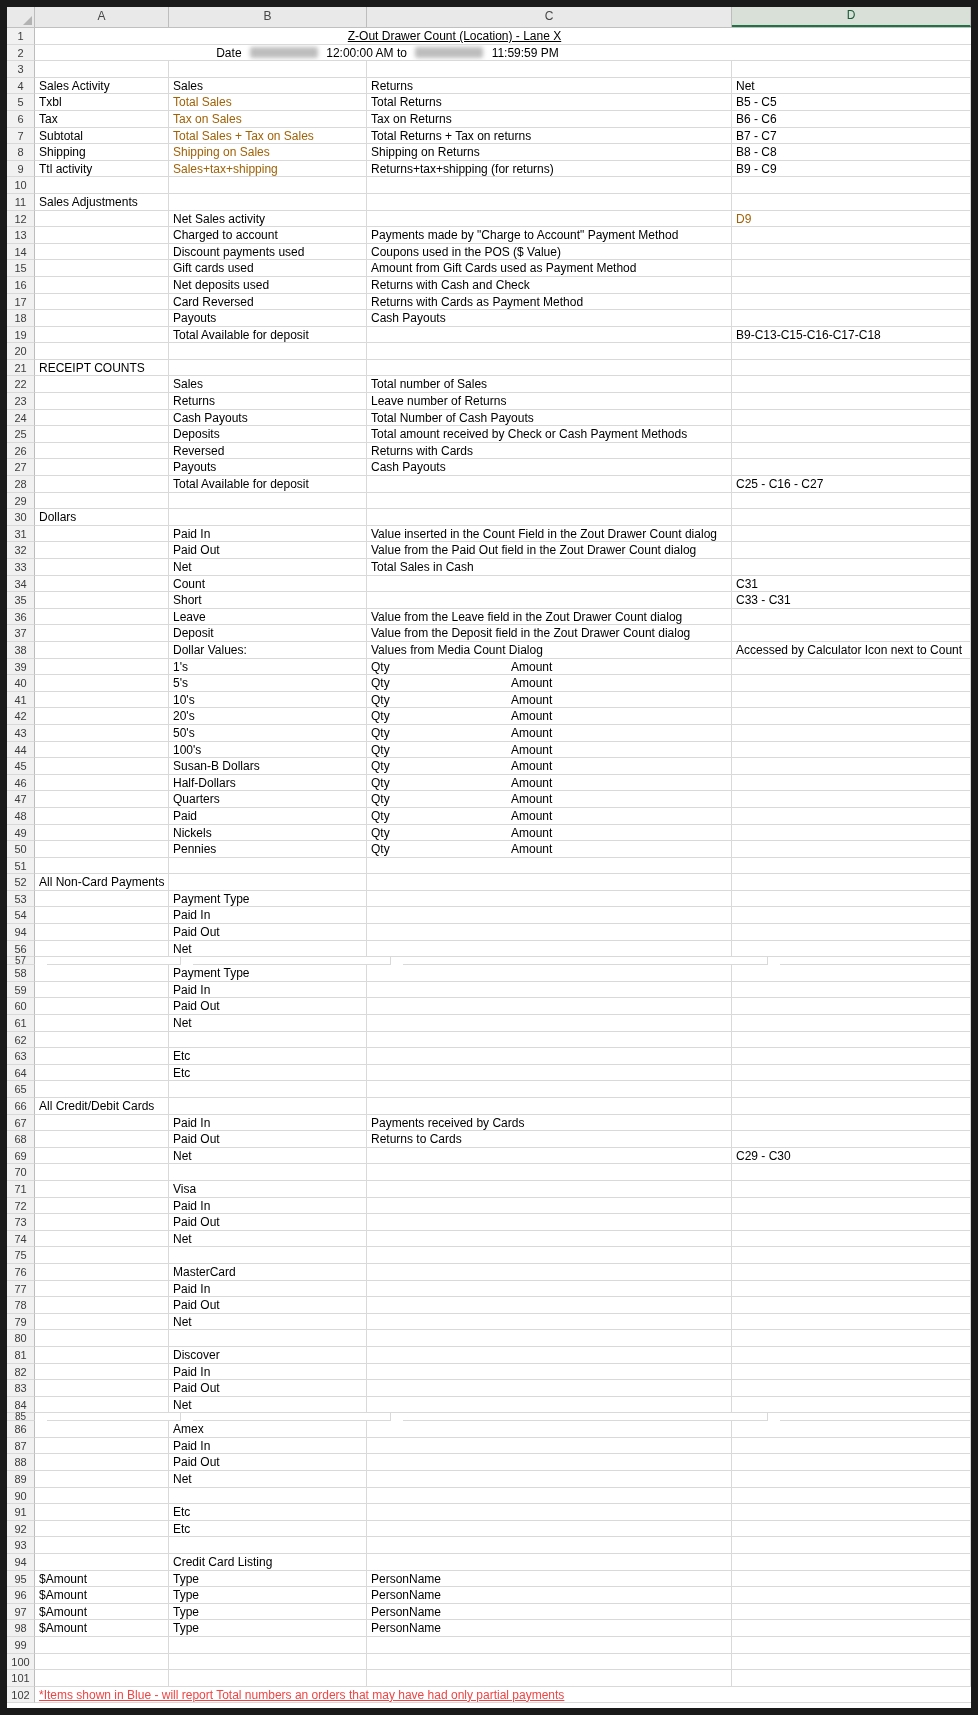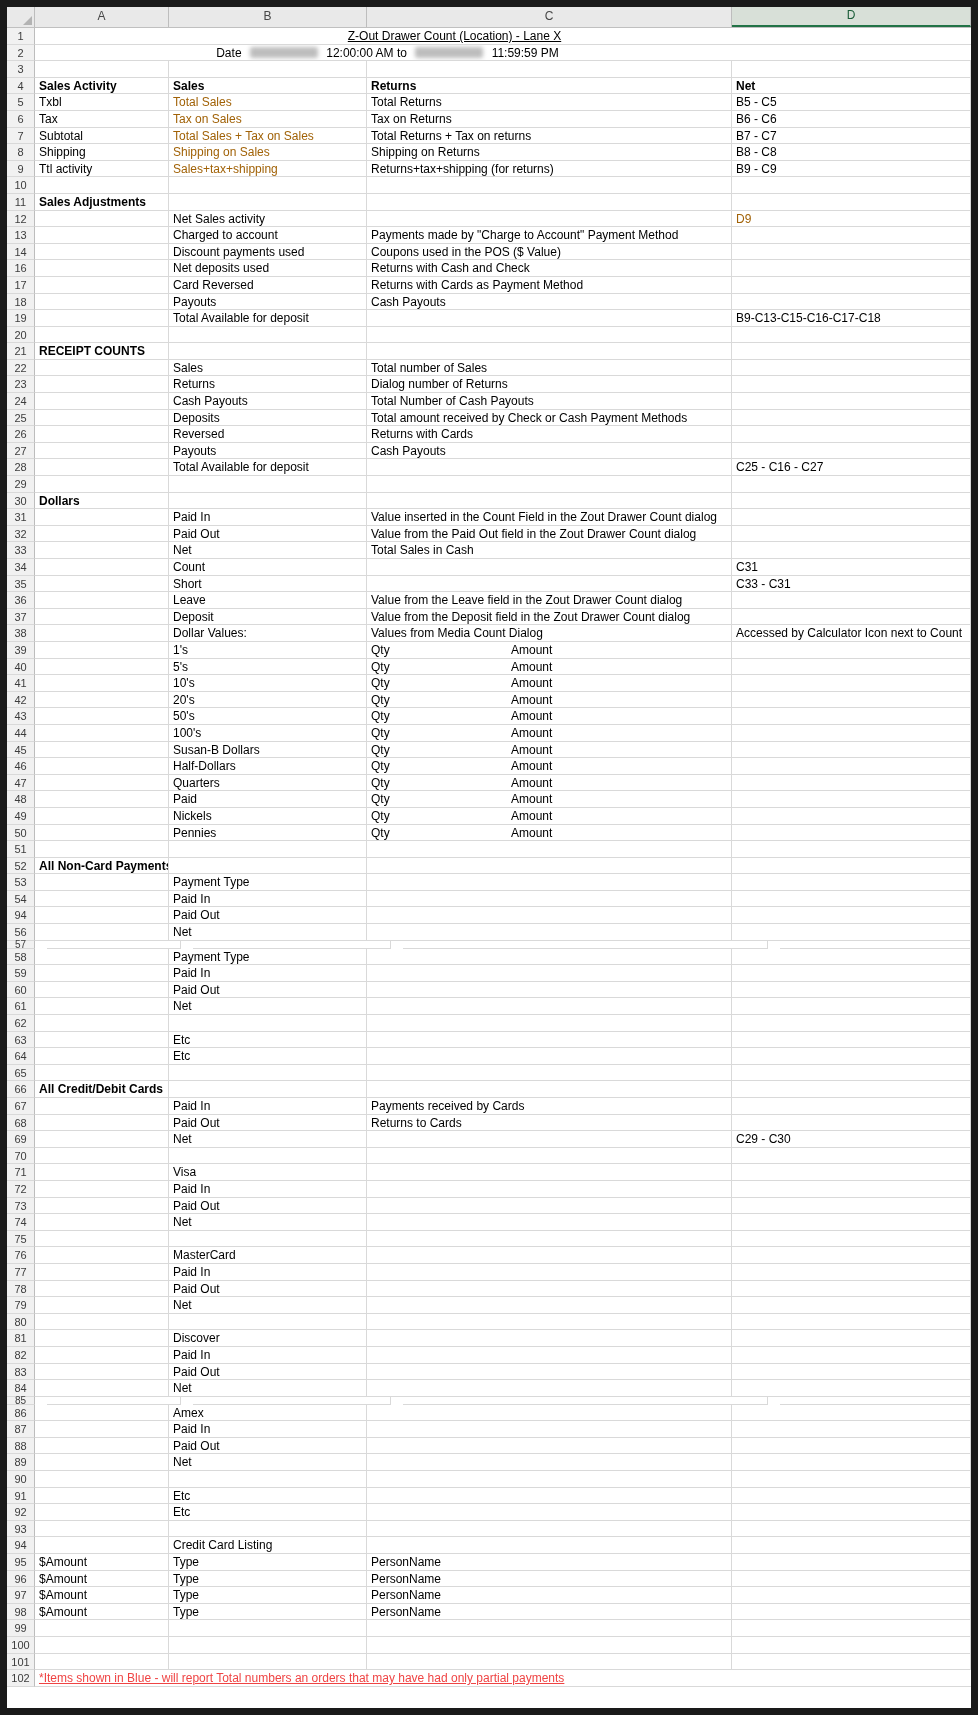--- a/index.html
+++ b/index.html
@@ -17,21 +17,21 @@
   .col-c{width:365px;flex:0 0 365px;}
   .col-d{flex:1 1 auto;}
   
   .gridbody{flex:1 1 auto;overflow:hidden;}
   .row{display:flex;height:16.6px;}
   .row.half{height:8px;gap:12px;}
   .gutter{box-sizing:border-box;width:28px;flex:0 0 28px;background:#f1f1f1;border-right:1px solid #bdbdbd;border-bottom:1px solid #d9d9d9;font-size:11px;color:#3c3c3c;text-align:center;line-height:16px;overflow:visible;}
   .half .gutter{line-height:8px;font-size:10px;}
   .cell{box-sizing:border-box;border-right:1px solid #d9d9d9;border-bottom:1px solid #d9d9d9;font-size:12px;color:#000;line-height:16px;padding-left:4px;white-space:nowrap;overflow:hidden;}
   .cell.span{flex:1 1 auto;border-right:none;}
-  .bold{font-weight:bold;}
+  .bold{font-weight:normal;}
   .blue{color:#a16207;}
   .inner-center{text-align:center;}
   .title-inner{margin-left:134px;width:563px;text-decoration:underline;}
   .date-inner{margin-left:0;width:697px;}
   .redact{display:inline-block;width:68px;height:11px;background:#bdbdbd;border-radius:2px;filter:blur(2px);vertical-align:middle;margin:0 5px;transform:translateY(-1px);}
   .qty-label{display:inline-block;width:140px;}
   .footnote{color:#ef4444;text-decoration:underline;}
 </style>
 </head>
 <body>
@@ -136,20 +136,27 @@
           <div class="cell col-d"></div>
         </div>
         <div class="row">
           <div class="gutter">14</div>
           <div class="cell col-a"></div>
           <div class="cell col-b">Discount payments used</div>
           <div class="cell col-c">Coupons used in the POS ($ Value)</div>
           <div class="cell col-d"></div>
         </div>
         <div class="row">
+          <div class="gutter">15</div>
+          <div class="cell col-a"></div>
+          <div class="cell col-b">Gift cards used</div>
+          <div class="cell col-c">Amount from Gift Cards used as Payment Method</div>
+          <div class="cell col-d"></div>
+        </div>
+        <div class="row">
           <div class="gutter">16</div>
           <div class="cell col-a"></div>
           <div class="cell col-b">Net deposits used</div>
           <div class="cell col-c">Returns with Cash and Check</div>
           <div class="cell col-d"></div>
         </div>
         <div class="row">
           <div class="gutter">17</div>
           <div class="cell col-a"></div>
           <div class="cell col-b">Card Reversed</div>
@@ -188,21 +195,21 @@
           <div class="gutter">22</div>
           <div class="cell col-a"></div>
           <div class="cell col-b">Sales</div>
           <div class="cell col-c">Total number of Sales</div>
           <div class="cell col-d"></div>
         </div>
         <div class="row">
           <div class="gutter">23</div>
           <div class="cell col-a"></div>
           <div class="cell col-b">Returns</div>
-          <div class="cell col-c">Dialog number of Returns</div>
+          <div class="cell col-c">Leave number of Returns</div>
           <div class="cell col-d"></div>
         </div>
         <div class="row">
           <div class="gutter">24</div>
           <div class="cell col-a"></div>
           <div class="cell col-b">Cash Payouts</div>
           <div class="cell col-c">Total Number of Cash Payouts</div>
           <div class="cell col-d"></div>
         </div>
         <div class="row">

